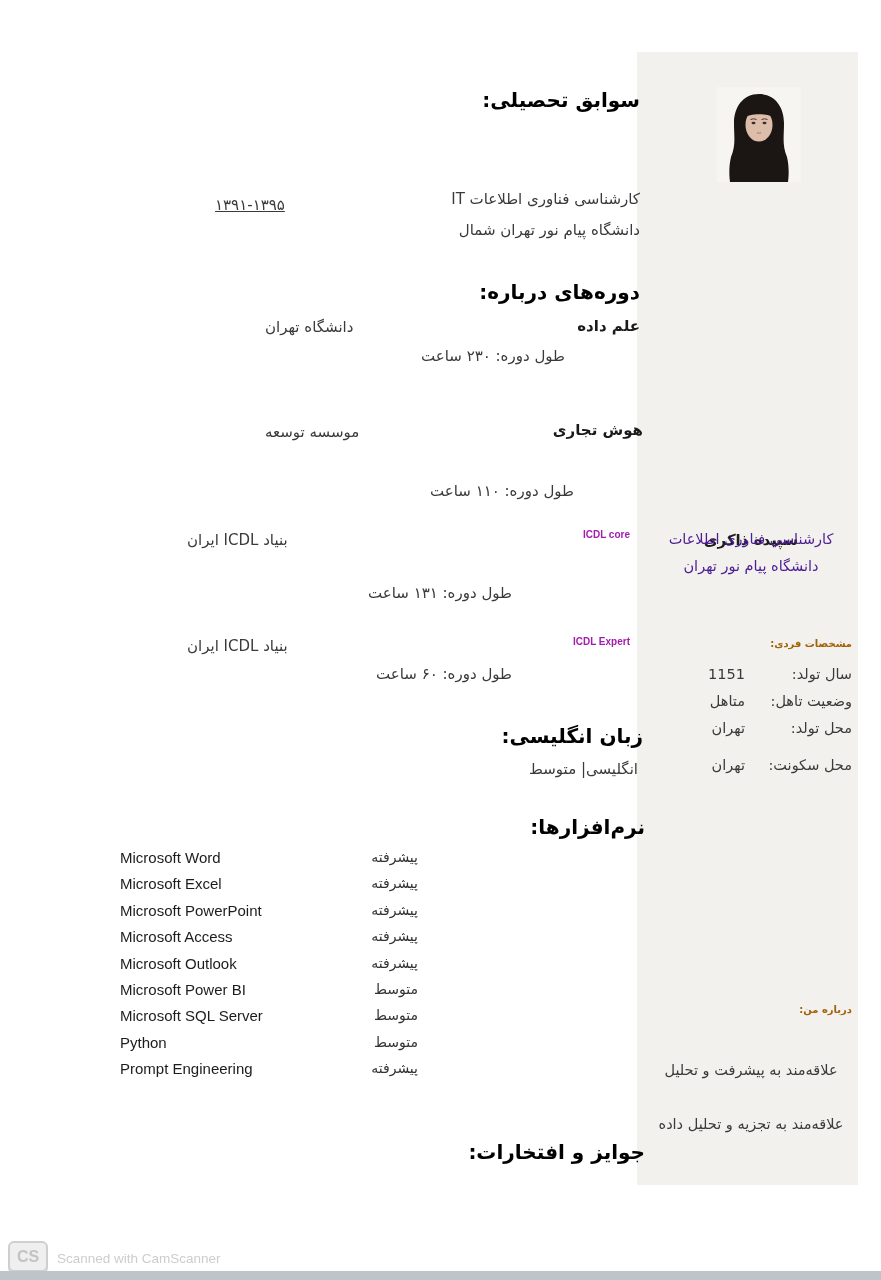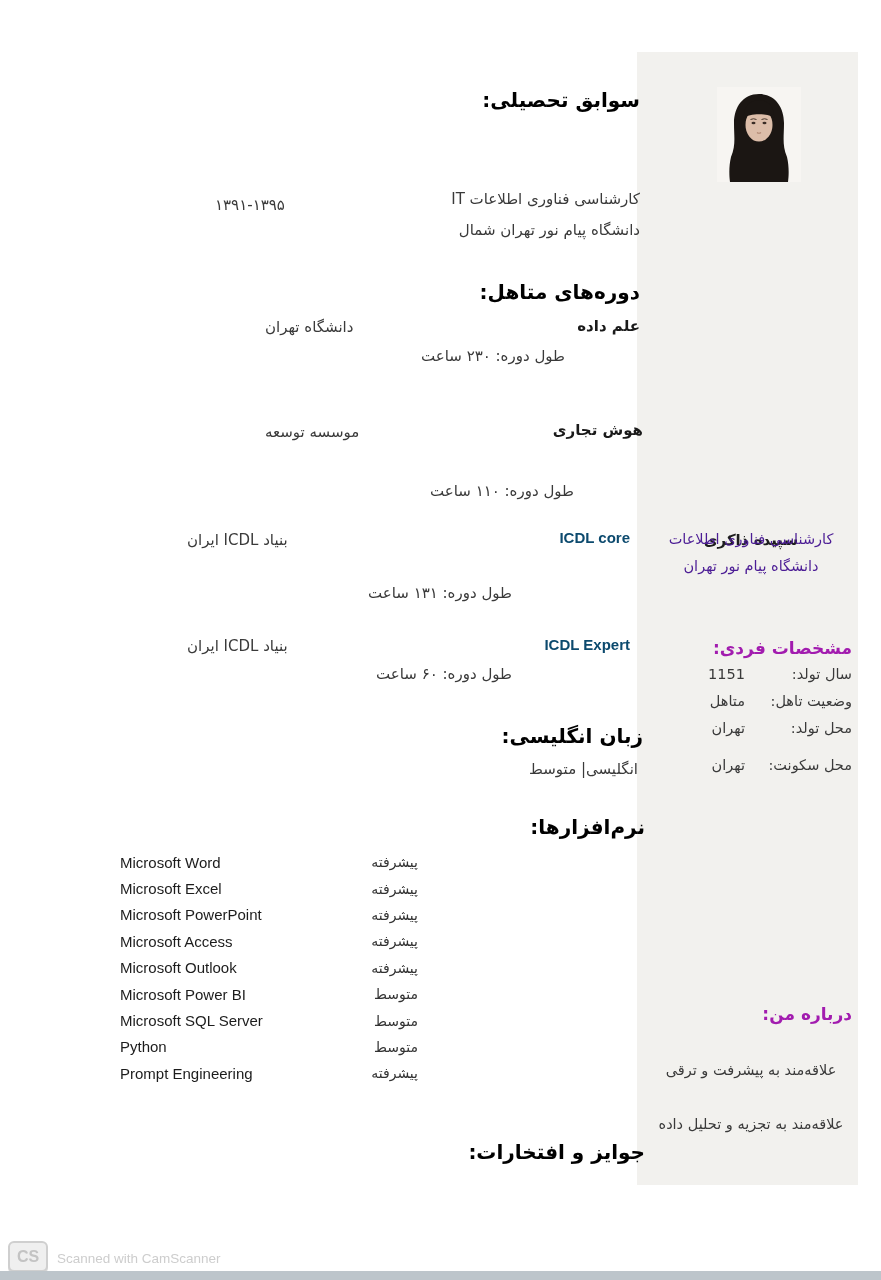--- a/index.html
+++ b/index.html
@@ -8,32 +8,32 @@
     position: relative;
     width: 881px;
     height: 1280px;
     background: #ffffff;
     overflow: hidden;
     font-family: "DejaVu Sans", sans-serif;
     color: #3a3a3a;
   }
   .abs { position: absolute; white-space: nowrap; }
   .rtl { direction: rtl; }
-  .ltr { direction: ltr; }
+  .ltr { direction: ltr; text-decoration: underline; }
 
   
   .h-main {
     font-weight: 800;
     font-size: 20px;
     color: #000000;
     letter-spacing: -0.2px;
   }
   .txt   { font-size: 15px; color: #3a3a3a; }
   .txt-b { font-size: 15px; font-weight: 700; color: #1a1a1a; }
-  .lat-b { font-family: "Liberation Sans", sans-serif; font-weight: 700; font-size: 15px; color: #0c4a6e; }
+  .lat-b { font-family: "Liberation Sans", sans-serif; font-weight: 700; font-size: 10px; color: #a21caf; }
 
   
   .sidebar {
     position: absolute;
     left: 637px; top: 52px;
     width: 221px; height: 1133px;
     background: #f2f1ee;
   }
   .photo-frame {
     position: absolute;
@@ -44,21 +44,21 @@
   .photo-frame svg { display: block; }
   .sb-center {
     position: absolute;
     left: 645px; width: 212px;
     text-align: center;
     direction: rtl;
   }
   .sb-name  { font-size: 15px; font-weight: 700; color: #1d1d1d; margin-top: 28px; }
   .sb-line  { font-size: 14.5px; color: #4c1d95; }
   .sb-h {
-    font-size: 17px; font-weight: 700; color: #a21caf;
+    font-size: 10px; font-weight: 700; color: #a16207;
     direction: rtl; text-align: right;
   }
   .pd-row {
     position: absolute;
     left: 660px; right: 29px;
     direction: rtl; text-align: right;
     font-size: 14.5px; color: #3a3a3a;
   }
   .pd-row .val {
     position: absolute;
@@ -69,21 +69,21 @@
 
   
   .sw-table {
     position: absolute;
     left: 120px; top: 849px;
     width: 298px;
   }
   .sw-row {
     display: flex;
     justify-content: space-between;
-    align-items: center;
+    align-items: flex-start;
     height: 26.4px;
   }
   .sw-name {
     font-family: "Liberation Sans", sans-serif;
     font-size: 15px; color: #1c1c1c;
     direction: ltr;
   }
   .sw-level {
     font-size: 14px; color: #333333;
     direction: rtl;
@@ -137,21 +137,21 @@
       <path d="M44.5 32.5 Q 47.5 31 50.5 32.5" stroke="#4a3a30" stroke-width="1" fill="none"></path>
       <path d="M40 45.5 Q 42 47 44 45.5" stroke="#b08874" stroke-width="1.2" fill="none"></path>
     </svg>
   </div>
 
   <div class="abs rtl h-main" style="right:241px; top:88px;margin-left:20px;">سوابق تحصیلی:</div>
   <div class="abs rtl txt" style="right:241px; top:190px;">کارشناسی فناوری اطلاعات IT</div>
   <div class="abs rtl txt" style="right:241px; top:221px;">دانشگاه پیام نور تهران شمال</div>
   <div class="abs ltr txt" style="left:215px; top:196px;">۱۳۹۱-۱۳۹۵</div>
 
-  <div class="abs rtl h-main" style="right:241px; top:280px;">دوره‌های متاهل:</div>
+  <div class="abs rtl h-main" style="right:241px; top:280px;">دوره‌های درباره:</div>
 
   <div class="abs rtl txt-b" style="right:241px; top:317px;">علم داده</div>
   <div class="abs rtl txt" style="left:265px; top:318px;">دانشگاه تهران</div>
   <div class="abs rtl txt" style="right:316px; top:347px;">طول دوره: ۲۳۰ ساعت</div>
 
   <div class="abs rtl txt-b" style="right:238px; top:421px;">هوش تجاری</div>
   <div class="abs rtl txt" style="left:265px; top:423px;">موسسه توسعه</div>
   <div class="abs rtl txt" style="right:307px; top:450px;margin-top:32px;">طول دوره: ۱۱۰ ساعت</div>
 
   <div class="abs rtl lat-b" style="right:251px; top:529px;">ICDL core</div>
@@ -225,20 +225,20 @@
   <div class="pd-row" style="top:720px;">
     <span>محل تولد:</span>
     <span class="val">تهران</span>
   </div>
   <div class="pd-row" style="top:757px;">
     <span>محل سکونت:</span>
     <span class="val">تهران</span>
   </div>
 
   <div class="abs sb-h" style="right:29px; top:1004px;">درباره من:</div>
-  <div class="sb-center about-line" style="top:1057px;">علاقه‌مند به پیشرفت و ترقی</div>
+  <div class="sb-center about-line" style="top:1057px;">علاقه‌مند به پیشرفت و تحلیل</div>
   <div class="sb-center about-line" style="top:1111px;">علاقه‌مند به تجزیه و تحلیل داده</div>
 
   <div class="cs-badge">CS</div>
   <div class="footer-text">Scanned with CamScanner</div>
   <div class="bottom-bar"></div>
 
 </div>
 
 </body></html>

